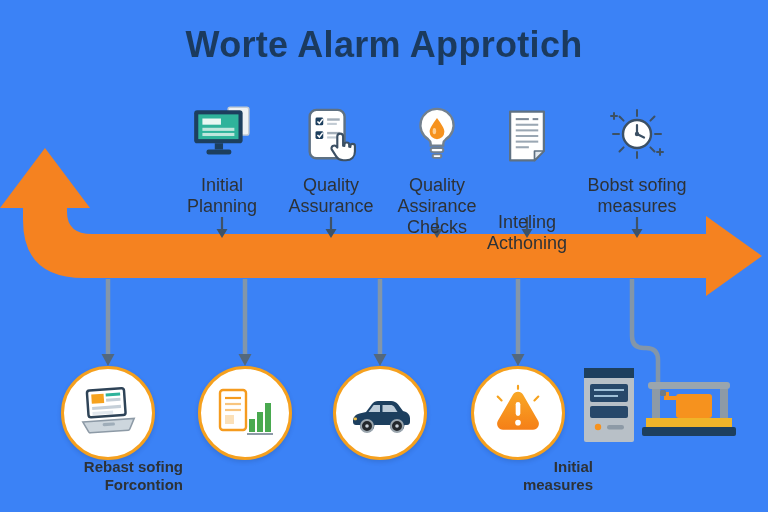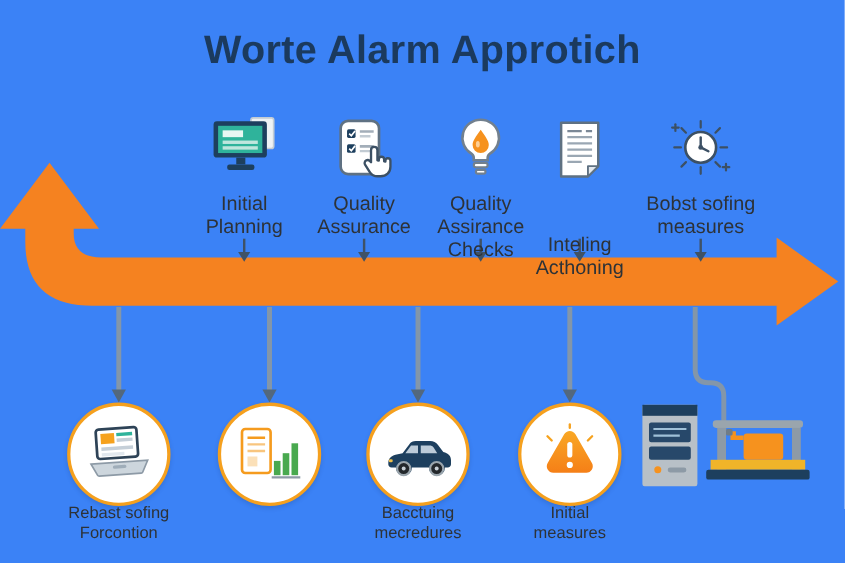--- a/index.html
+++ b/index.html
@@ -20,21 +20,21 @@
          font-size:36px;font-weight:800;color:var(--title-navy);letter-spacing:.3px;}
   .overlay{position:absolute;left:0;top:0;width:768px;height:512px;pointer-events:none;}
   .top-step{position:absolute;display:flex;flex-direction:column;align-items:center;text-align:center;z-index:2;}
   .icon-box{height:72px;display:flex;align-items:flex-end;justify-content:center;}
   .step-label{margin-top:9px;font-size:18px;font-weight:400;line-height:1.18;
               color:var(--label-dark);white-space:pre-line;}
   .bottom-circle{position:absolute;width:94px;height:94px;border-radius:50%;
                  border:3px solid var(--circle-border);background:#fff;
                  display:flex;align-items:center;justify-content:center;
                  box-shadow:0 2px 5px rgba(0,0,0,.12);z-index:2;}
-  .bottom-label{position:absolute;width:150px;text-align:center;font-size:15px;font-weight:400;
+  .bottom-label{position:absolute;width:150px;text-align:right;font-size:15px;font-weight:700;
                 line-height:1.2;color:var(--label-dark);white-space:pre-line;z-index:2;}
   .machine{position:absolute;left:578px;top:356px;z-index:2;}
 </style>
 </head>
 <body>
 
 <div class="canvas">
 
   <div class="title">Worte Alarm Approtich</div>
 
@@ -222,22 +222,20 @@
         <line x1="32" y1="2" x2="32" y2="5"></line>
       </g>
       <path d="M32 8 c2.2 0 4.2 1.2 5.3 3.1 l15.5 27 c1.1 1.9 1.1 4.3 0 6.2 -1.1 1.9 -3.1 3.1 -5.3 3.1 h-31 c-2.2 0 -4.2 -1.2 -5.3 -3.1 -1.1 -1.9 -1.1 -4.3 0 -6.2 l15.5 -27 C27.8 9.2 29.8 8 32 8 z" fill="url(#warn-grad)"></path>
       <rect x="29.6" y="18.5" width="4.8" height="14.5" rx="2.4" fill="#fff"></rect>
       <circle cx="32" cy="40" r="2.9" fill="#fff"></circle>
     </svg>
   </div>
 
   <div class="bottom-label" style="left:33px;top:458px;">Rebast sofing
 Forcontion</div>
-  <div class="bottom-label" style="left:305px;top:458px;">Bacctuing
-mecredures</div>
   <div class="bottom-label" style="left:443px;top:458px;">Initial
 measures</div>
 
   <svg class="machine" width="160" height="95" viewBox="0 0 160 95">
 
     <rect x="6" y="12" width="50" height="74" rx="2" fill="#B8C0C7"></rect>
     <rect x="6" y="12" width="50" height="10" fill="var(--icon-navy)"></rect>
     <rect x="12" y="28" width="38" height="18" rx="2" fill="#27486A"></rect>
     <line x1="16" y1="34" x2="46" y2="34" stroke="#9FC0D8" stroke-width="2"></line>
     <line x1="16" y1="40" x2="40" y2="40" stroke="#9FC0D8" stroke-width="2"></line>

